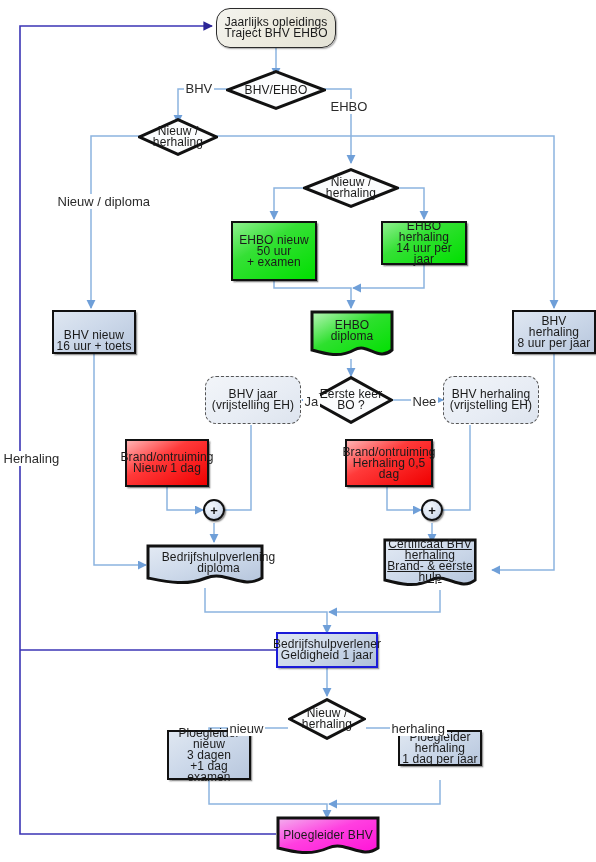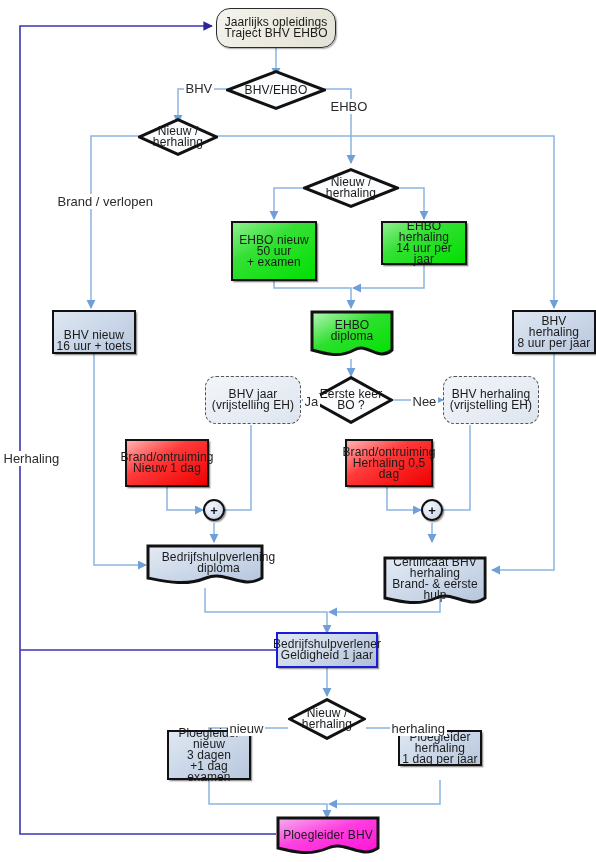--- a/index.html
+++ b/index.html
@@ -236,21 +236,21 @@
             <stop offset="50%" stop-color="#cdd9ea"></stop>
             <stop offset="100%" stop-color="#b5c5dc"></stop>
         </linearGradient>
       </defs>
       <path d="M2,2 L116,2 L116,34 C96,46 80,26 60,34 C40,42 22,38 2,34 Z" fill="url(#gdoc2)" stroke="#111" stroke-width="3"></path>
     </svg>
     <div class="lbl" style="margin-top:-6px;margin-left:27px;">Bedrijfshulpverlening
 diploma</div>
   </div>
 
-  <div class="node doc" style="left:383px;top:556px;width:104px;height:52px;">
+  <div class="node doc" style="left:383px;top:538px;width:94px;height:52px;text-decoration:underline;">
     <svg class="docshape" viewBox="0 0 110 52" preserveAspectRatio="none">
       <path d="M2,2 L108,2 L108,42 C90,54 74,34 56,42 C38,50 20,46 2,42 Z" fill="url(#gdoc2)" stroke="#111" stroke-width="3"></path>
     </svg>
     <div class="lbl" style="margin-top:-6px;">Certificaat BHV
 herhaling
 Brand- &amp; eerste hulp</div>
   </div>
 
   <div class="node proc-blue" style="left:276px;top:632px;width:102px;height:36px;">
     <div class="lbl">Bedrijfshulpverlener
@@ -286,20 +286,20 @@
             <stop offset="100%" stop-color="#ff12d8"></stop>
         </linearGradient>
       </defs>
       <path d="M2,2 L102,2 L102,32 C85,44 70,24 52,32 C34,40 18,36 2,32 Z" fill="url(#gdoc3)" stroke="#111" stroke-width="3"></path>
     </svg>
     <div class="lbl" style="margin-top:-6px;">Ploegleider BHV</div>
   </div>
 
   <div class="edgelabel" style="left:184px;top:81px;">BHV</div>
   <div class="edgelabel" style="left:329px;top:99px;">EHBO</div>
-  <div class="edgelabel" style="left:56px;top:194px;">Brand / verlopen</div>
+  <div class="edgelabel" style="left:56px;top:194px;">Nieuw / diploma</div>
   <div class="edgelabel" style="left:2px;top:451px;">Herhaling</div>
   <div class="edgelabel" style="left:303px;top:394px;">Ja</div>
   <div class="edgelabel" style="left:411px;top:394px;">Nee</div>
   <div class="edgelabel" style="left:228px;top:721px;">nieuw</div>
   <div class="edgelabel" style="left:390px;top:721px;">herhaling</div>
 
 </div>
 
 </body></html>

